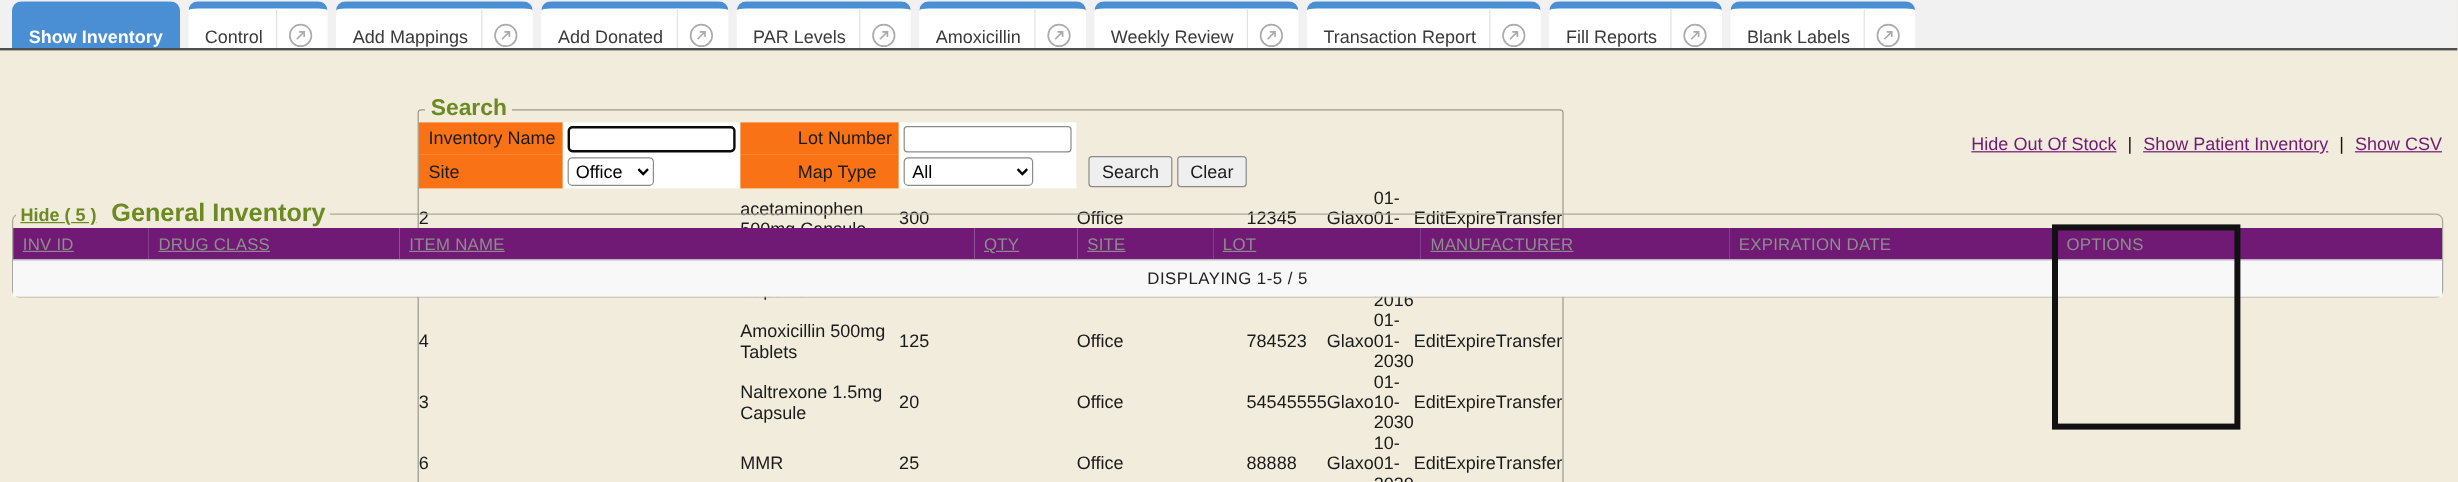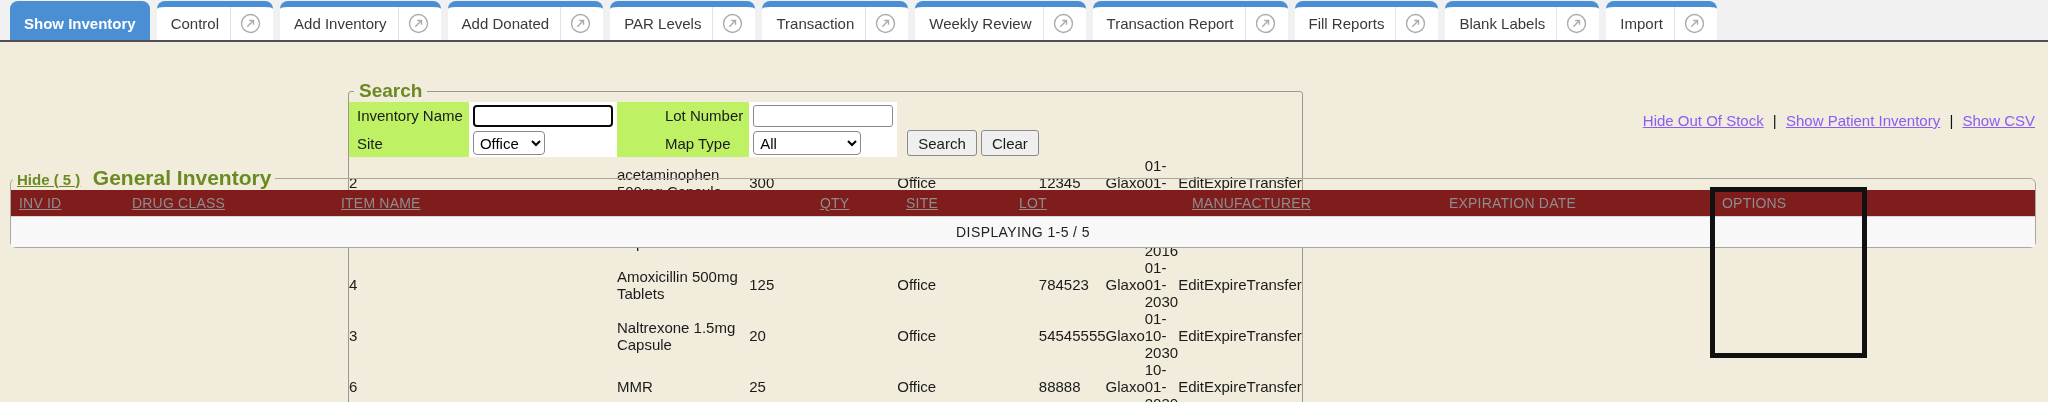--- a/index.html
+++ b/index.html
@@ -7,42 +7,42 @@
   body { font-family:"Liberation Sans", sans-serif; background:#f1ecdb; overflow:hidden; }
   #page { position:relative; width:2048px; height:402px; }
 
   
   .tabbar {
     position:absolute; left:0; top:0; width:100%; height:42px;
     background:#f1f1f1; border-bottom:2px solid #4f4f4f;
     display:flex; align-items:flex-end; padding-left:10px; gap:7px;
   }
   .tab {
-    display:flex; align-items:center; height:39px;
+    display:flex; align-items:flex-end; height:39px;
     background:#ffffff; border-radius:8px 8px 0 0;
     border-top:6px solid #4a8fd3; padding:0 12px; cursor:pointer;
     font-size:15px; color:#3a3a3a; white-space:nowrap;
   }
   .tab.active { background:#4a8fd3; color:#ffffff; font-weight:bold; }
   .tab .tab-label { padding:0 2px; }
   .tab .tab-sep { align-self:stretch; border-left:1px solid #e2e2e2; margin-left:9px; }
   .tab .ext-icon { display:flex; align-items:center; margin-left:9px; }
   .tab .ext-icon svg { display:block; }
 
   
   fieldset.search-box {
     position:absolute; left:348px; top:80px; width:624px;
     border:1px solid #9a9a8e; border-radius:3px; background:transparent; padding:0 0 1px 0;
   }
   fieldset.search-box legend {
     margin-left:5px; padding:0 5px; font-size:19px; font-weight:bold; color:#6b8a22;
   }
   table.search-grid { border-collapse:collapse; width:100%; }
   table.search-grid td { height:27px; font-size:15px; color:#1b1b1b; vertical-align:middle; }
-  td.lbl { background:#bef264; padding:0 6px 0 8px; white-space:nowrap; }
+  td.lbl { background:#f97316; padding:0 6px 0 8px; white-space:nowrap; }
   td.lbl.c1 { width:114px; }
   td.lbl.c3 { width:86px;padding-left:48px; }
   td.fld { background:#ffffff; padding:2px 4px; }
   td.fld.f1 { width:150px; }
   td.fld.f2 { width:152px; }
   td.btns { background:transparent; padding-left:10px; white-space:nowrap; }
   input.txt {
     width:140px; height:22px; border:1px solid #8a8a8a; border-radius:3px;
     font-family:"Liberation Sans", sans-serif; font-size:14px; padding:0 4px; background:#fff;
   }
@@ -53,36 +53,36 @@
   }
   select.sel.site { width:72px; }
   select.sel.map { width:108px; }
   button.btn {
     height:26px; padding:0 10px; font-family:"Liberation Sans", sans-serif; font-size:15px;
     background:#efefef; border:1px solid #8a8a8a; border-radius:3px; color:#1b1b1b; cursor:pointer;
   }
 
   
   .top-links { position:absolute; right:13px; top:112px; font-size:15px; color:#111; white-space:nowrap; }
-  .top-links a { color:#8b5cf6; text-decoration:underline; cursor:pointer; }
+  .top-links a { color:#701a75; text-decoration:underline; cursor:pointer; }
   .top-links .sep { margin:0 5px; text-decoration:none; }
 
   
   fieldset.inv-box {
     position:absolute; left:10px; right:12px; top:166px;
     border:1px solid #a8a8a0; border-radius:6px; padding:0; background:transparent;
   }
   fieldset.inv-box legend { margin-left:2px; padding:0 4px; white-space:nowrap; }
   .hide-link { font-size:15px; font-weight:bold; color:#6b8a22; text-decoration:underline; cursor:pointer; }
   .inv-title { font-size:21px; font-weight:bold; color:#6b8a22; margin-left:8px; }
 
   table.inv-table { width:100%; border-collapse:collapse; background:#fff; }
   table.inv-table th {
     text-align:left; font-weight:normal; font-size:14px; color:#8d8d8d;
-    background:#7f1d1d; padding:5px 8px; height:26px; letter-spacing:0.2px;
+    background:#701a75; padding:5px 8px; height:26px; letter-spacing:0.2px;
     border-bottom:1px solid #d6d6d6; white-space:nowrap;
   }
   table.inv-table th span.sortable { text-decoration:underline; cursor:pointer; }
   table.inv-table td {
     font-size:15px; color:#1b1b1b; padding:6px 8px; height:28px;
     border-bottom:1px solid #e4e4e4; white-space:nowrap;margin-left:17px;
   }
   table.inv-table tfoot td {
     background:#f8f8f8; text-align:center; font-size:14px; color:#222;
     letter-spacing:0.4px; padding:7px 0; border-bottom:none; border-top:1px solid #cfcfcf;
@@ -107,21 +107,21 @@
         <span class="tab-label">Control</span>
         <span class="tab-sep"></span>
         <span class="ext-icon">
           <svg width="21" height="21" viewBox="0 0 21 21">
             <circle cx="10.5" cy="10.5" r="9" fill="none" stroke="#ababab" stroke-width="1.4"></circle>
             <path d="M7.3 13.7 L13.2 7.8 M9.2 7.5 H13.5 V11.8" fill="none" stroke="#ababab" stroke-width="1.4"></path>
           </svg>
         </span>
       </div>
       <div class="tab">
-        <span class="tab-label">Add Inventory</span>
+        <span class="tab-label">Add Mappings</span>
         <span class="tab-sep"></span>
         <span class="ext-icon">
           <svg width="21" height="21" viewBox="0 0 21 21">
             <circle cx="10.5" cy="10.5" r="9" fill="none" stroke="#ababab" stroke-width="1.4"></circle>
             <path d="M7.3 13.7 L13.2 7.8 M9.2 7.5 H13.5 V11.8" fill="none" stroke="#ababab" stroke-width="1.4"></path>
           </svg>
         </span>
       </div>
       <div class="tab">
         <span class="tab-label">Add Donated</span>
@@ -137,21 +137,21 @@
         <span class="tab-label">PAR Levels</span>
         <span class="tab-sep"></span>
         <span class="ext-icon">
           <svg width="21" height="21" viewBox="0 0 21 21">
             <circle cx="10.5" cy="10.5" r="9" fill="none" stroke="#ababab" stroke-width="1.4"></circle>
             <path d="M7.3 13.7 L13.2 7.8 M9.2 7.5 H13.5 V11.8" fill="none" stroke="#ababab" stroke-width="1.4"></path>
           </svg>
         </span>
       </div>
       <div class="tab">
-        <span class="tab-label">Transaction</span>
+        <span class="tab-label">Amoxicillin</span>
         <span class="tab-sep"></span>
         <span class="ext-icon">
           <svg width="21" height="21" viewBox="0 0 21 21">
             <circle cx="10.5" cy="10.5" r="9" fill="none" stroke="#ababab" stroke-width="1.4"></circle>
             <path d="M7.3 13.7 L13.2 7.8 M9.2 7.5 H13.5 V11.8" fill="none" stroke="#ababab" stroke-width="1.4"></path>
           </svg>
         </span>
       </div>
       <div class="tab">
         <span class="tab-label">Weekly Review</span>
@@ -178,30 +178,20 @@
         <span class="tab-sep"></span>
         <span class="ext-icon">
           <svg width="21" height="21" viewBox="0 0 21 21">
             <circle cx="10.5" cy="10.5" r="9" fill="none" stroke="#ababab" stroke-width="1.4"></circle>
             <path d="M7.3 13.7 L13.2 7.8 M9.2 7.5 H13.5 V11.8" fill="none" stroke="#ababab" stroke-width="1.4"></path>
           </svg>
         </span>
       </div>
       <div class="tab">
         <span class="tab-label">Blank Labels</span>
-        <span class="tab-sep"></span>
-        <span class="ext-icon">
-          <svg width="21" height="21" viewBox="0 0 21 21">
-            <circle cx="10.5" cy="10.5" r="9" fill="none" stroke="#ababab" stroke-width="1.4"></circle>
-            <path d="M7.3 13.7 L13.2 7.8 M9.2 7.5 H13.5 V11.8" fill="none" stroke="#ababab" stroke-width="1.4"></path>
-          </svg>
-        </span>
-      </div>
-      <div class="tab">
-        <span class="tab-label">Import</span>
         <span class="tab-sep"></span>
         <span class="ext-icon">
           <svg width="21" height="21" viewBox="0 0 21 21">
             <circle cx="10.5" cy="10.5" r="9" fill="none" stroke="#ababab" stroke-width="1.4"></circle>
             <path d="M7.3 13.7 L13.2 7.8 M9.2 7.5 H13.5 V11.8" fill="none" stroke="#ababab" stroke-width="1.4"></path>
           </svg>
         </span>
       </div>
     </div>
 

